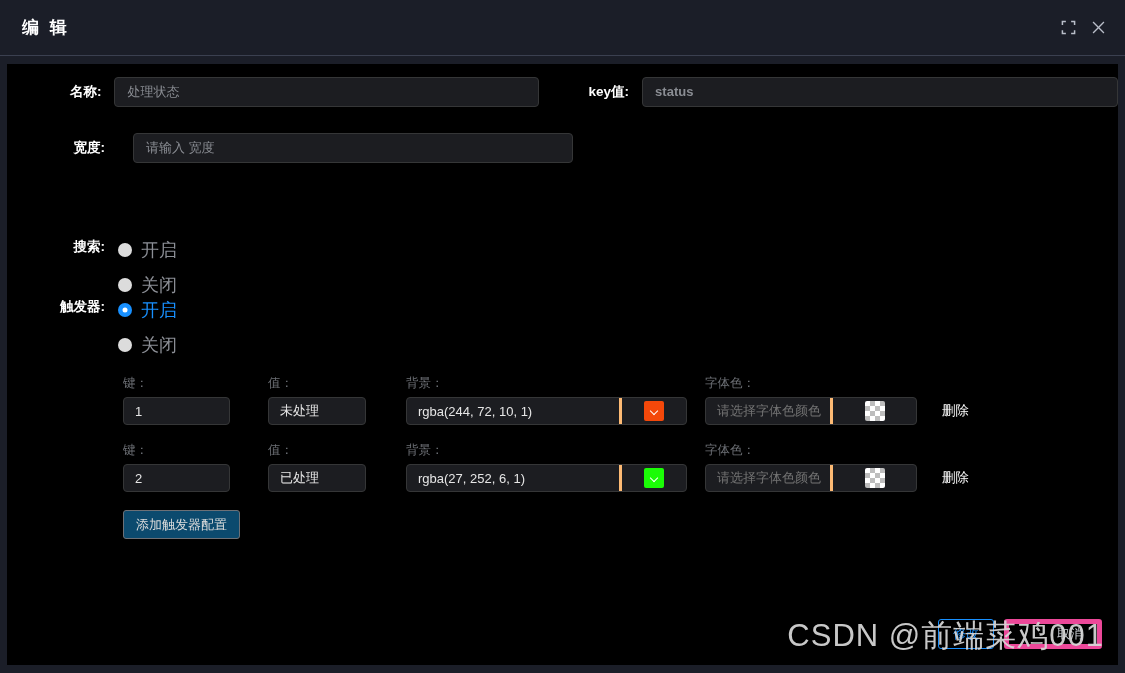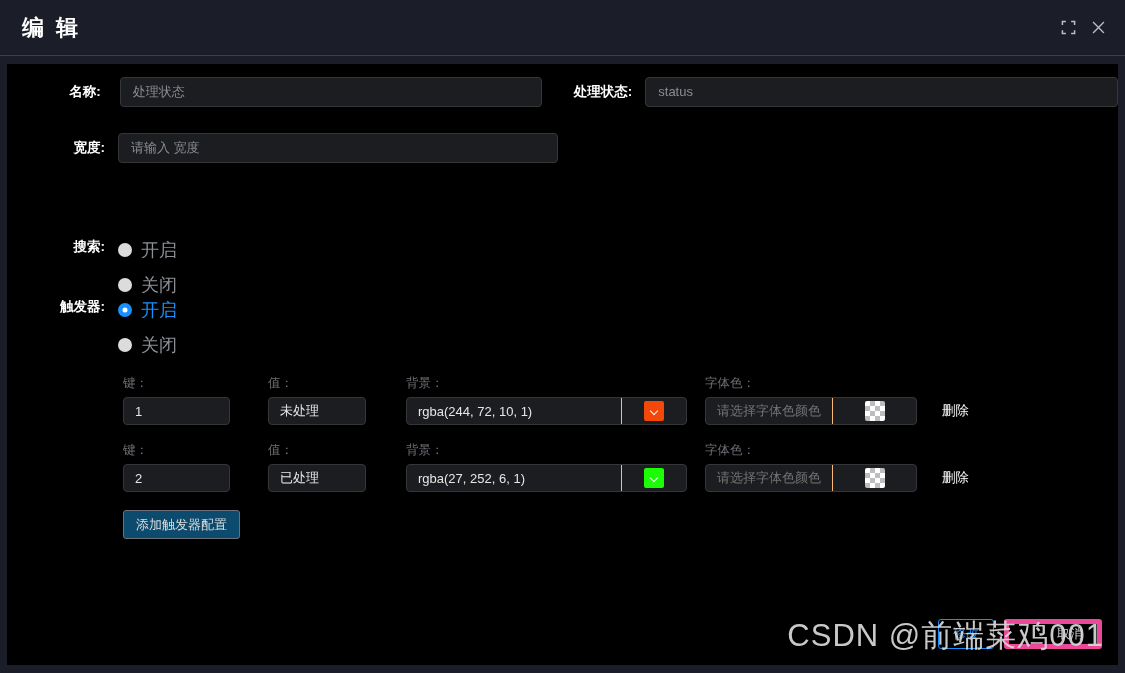--- a/index.html
+++ b/index.html
@@ -29,21 +29,21 @@
     height: 56px;
     flex: 0 0 56px;
     display: flex;
     align-items: center;
     padding: 0 14px 0 22px;
     background: #1b1e28;
     border-bottom: 1px solid #3b4050;
     box-sizing: border-box;
   }
   .dialog-title {
-    font-size: 22px;
+    font-size: 17px;
     font-weight: bold;
     letter-spacing: 3px;
     color: #ffffff;
   }
   .header-spacer { flex: 1 1 auto; }
   .header-btn {
     width: 26px;
     height: 26px;
     display: flex;
     align-items: center;
@@ -94,28 +94,28 @@
     padding: 0 12px;
     font-size: 13px;
     color: #ffffff;
     display: flex;
     align-items: center;
   }
   .input-box.placeholder { color: #8a8d93; }
 
   
   .row-name { left: 0; top: 13px; width: 100%; }
-  .row-name .field-label { width: 98px; margin-right: 19px; }
+  .row-name .field-label { width: 98px; margin-right: 13px; }
   .row-name .input-box { width: 440px; }
   .row-name .key-label { width: 60px; margin-right: 13px; margin-left: 32px;}
-  .row-name .key-input { width: 493px; }
+  .row-name .key-input { width: 493px; font-weight: bold; }
 
   
   .row-width { left: 0; top: 69px; }
-  .row-width .field-label { width: 98px; margin-right: 13px; }
+  .row-width .field-label { width: 98px; margin-right: 28px; }
   .row-width .input-box { width: 440px; }
 
   
   .row-search { left: 0; top: 122px; margin-top: 48px; }
   .row-trigger { left: 0; top: 230px; }
   .radio-group {
     display: flex;
     flex-direction: column;
     gap: 11px;
     padding-top: 4px;
@@ -204,21 +204,21 @@
     height: 28px;
     box-sizing: border-box;
   }
   .color-combo .ctext {
     padding: 0 11px;
     font-size: 13px;
     display: flex;
     align-items: center;
     white-space: nowrap;
     overflow: hidden;
-    border-right: 1px solid #fdba74;
+    border-right: 3px solid #fdba74;
     box-sizing: border-box;
   }
   .bg-combo { width: 281px; }
   .bg-combo .ctext { width: 215px; color: #e6e6e6; }
   .font-combo { width: 212px; }
   .font-combo .ctext { width: 127px; color: #737373; }
   .combo-swatch-cell {
     flex: 1 1 auto;
     display: flex;
     align-items: center;
@@ -357,21 +357,21 @@
       </svg>
     </div>
   </div>
 
   <div class="dialog-body-wrap">
     <div class="panel">
 
       <div class="form-row row-name">
         <div class="field-label">名称:</div>
         <div class="input-box placeholder">处理状态</div>
-        <div class="field-label key-label">处理状态:</div>
+        <div class="field-label key-label">key值:</div>
         <div class="input-box placeholder key-input">status</div>
       </div>
 
       <div class="form-row row-width">
         <div class="field-label">宽度:</div>
         <div class="input-box placeholder">请输入 宽度</div>
       </div>
 
       <div class="form-row row-search">
         <div class="field-label">搜索:</div>

